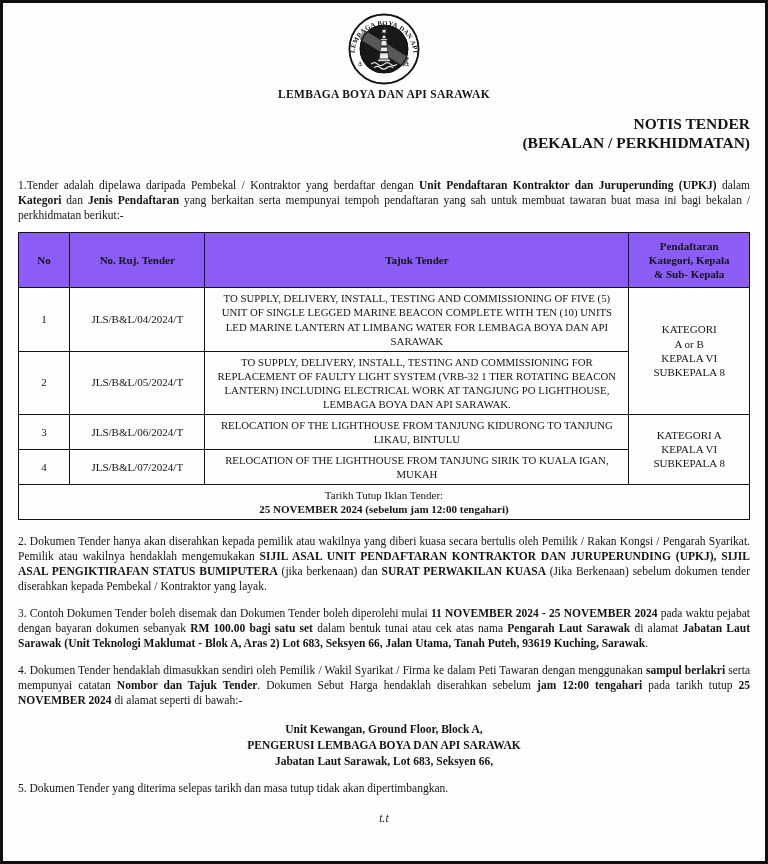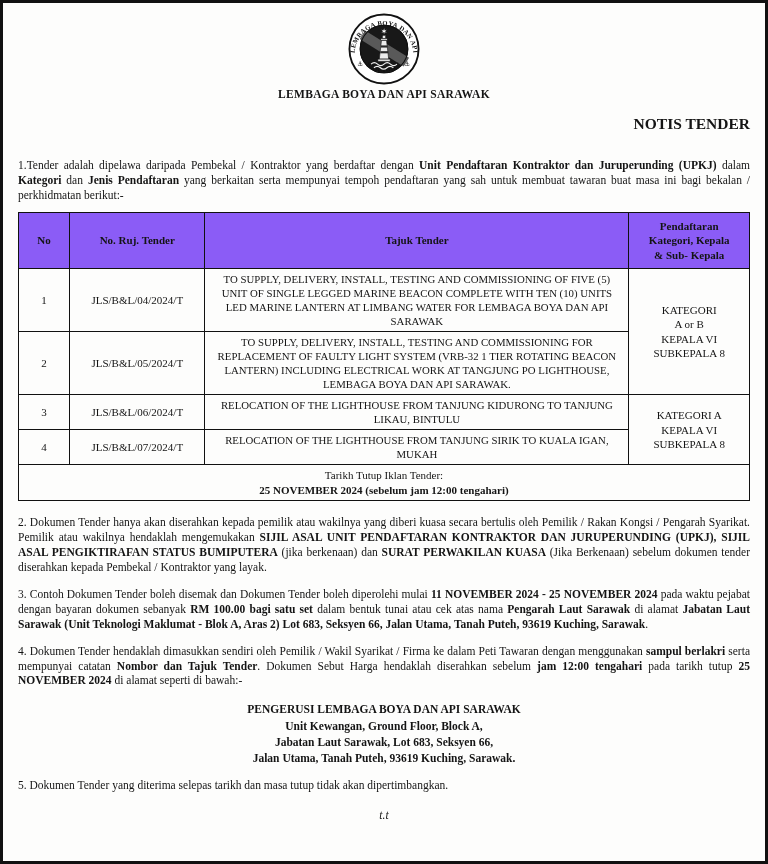--- a/index.html
+++ b/index.html
@@ -93,20 +93,21 @@
         </g>
         <g stroke="#f2f2f2" stroke-width="1.6" fill="none">
           <path d="M 32,71 q 4.5,-4 9,0 t 9,0 t 9,0 t 9,0"></path>
           <path d="M 36,76 q 4.5,-4 9,0 t 9,0 t 9,0"></path>
         </g>
       </svg>
     </div>
     <div class="org-name">LEMBAGA BOYA DAN API SARAWAK</div>
     <div class="doc-title">
       <div class="t1">NOTIS TENDER</div>
+      <div class="t2">(BEKALAN / PERKHIDMATAN)</div>
     </div>
   </div>
 
   <p class="clause" style="margin-top:25px">1.Tender adalah dipelawa daripada Pembekal / Kontraktor yang berdaftar dengan <b>Unit Pendaftaran Kontraktor dan Juruperunding (UPKJ)</b> dalam <b>Kategori</b> dan <b>Jenis Pendaftaran</b> yang berkaitan serta mempunyai tempoh pendaftaran yang sah untuk membuat tawaran buat masa ini bagi bekalan / perkhidmatan berikut:-</p>
 
   <table class="tender">
     <colgroup>
       <col class="col-no">
         <col class="col-ref">
         <col class="col-title">
@@ -157,24 +158,23 @@
         </td>
       </tr>
     </tbody>
   </table>
 
   <p class="clause" style="margin-top:14px">2. Dokumen Tender hanya akan diserahkan kepada pemilik atau wakilnya yang diberi kuasa secara bertulis oleh Pemilik / Rakan Kongsi / Pengarah Syarikat. Pemilik atau wakilnya hendaklah mengemukakan <b>SIJIL ASAL UNIT PENDAFTARAN KONTRAKTOR DAN JURUPERUNDING (UPKJ), SIJIL ASAL PENGIKTIRAFAN STATUS BUMIPUTERA</b> (jika berkenaan) dan <b>SURAT PERWAKILAN KUASA</b> (Jika Berkenaan) sebelum dokumen tender diserahkan kepada Pembekal / Kontraktor yang layak.</p>
   <p class="clause">3. Contoh Dokumen Tender boleh disemak dan Dokumen Tender boleh diperolehi mulai <b>11 NOVEMBER 2024 - 25 NOVEMBER 2024</b> pada waktu pejabat dengan bayaran dokumen sebanyak <b>RM 100.00 bagi satu set</b> dalam bentuk tunai atau cek atas nama <b>Pengarah Laut Sarawak</b> di alamat <b>Jabatan Laut Sarawak (Unit Teknologi Maklumat - Blok A, Aras 2) Lot 683, Seksyen 66, Jalan Utama, Tanah Puteh, 93619 Kuching, Sarawak</b>.</p>
   <p class="clause">4. Dokumen Tender hendaklah dimasukkan sendiri oleh Pemilik / Wakil Syarikat / Firma ke dalam Peti Tawaran dengan menggunakan <b>sampul berlakri</b> serta mempunyai catatan <b>Nombor dan Tajuk Tender</b>. Dokumen Sebut Harga hendaklah diserahkan sebelum <b>jam 12:00 tengahari</b> pada tarikh tutup <b>25 NOVEMBER 2024</b> di alamat seperti di bawah:-</p>
 
   <div class="address-block">
+    <div>Unit Kewangan, Ground Floor, Block A,</div>
     <div>PENGERUSI LEMBAGA BOYA DAN API SARAWAK</div>
-    <div>Unit Kewangan, Ground Floor, Block A,</div>
     <div>Jabatan Laut Sarawak, Lot 683, Seksyen 66,</div>
-    <div>Jalan Utama, Tanah Puteh, 93619 Kuching, Sarawak.</div>
   </div>
 
   <p class="clause">5. Dokumen Tender yang diterima selepas tarikh dan masa tutup tidak akan dipertimbangkan.</p>
 
   <div class="signature-block">
     <div class="sig-tt">t.t</div>
 
   </div>
 
 </div>

